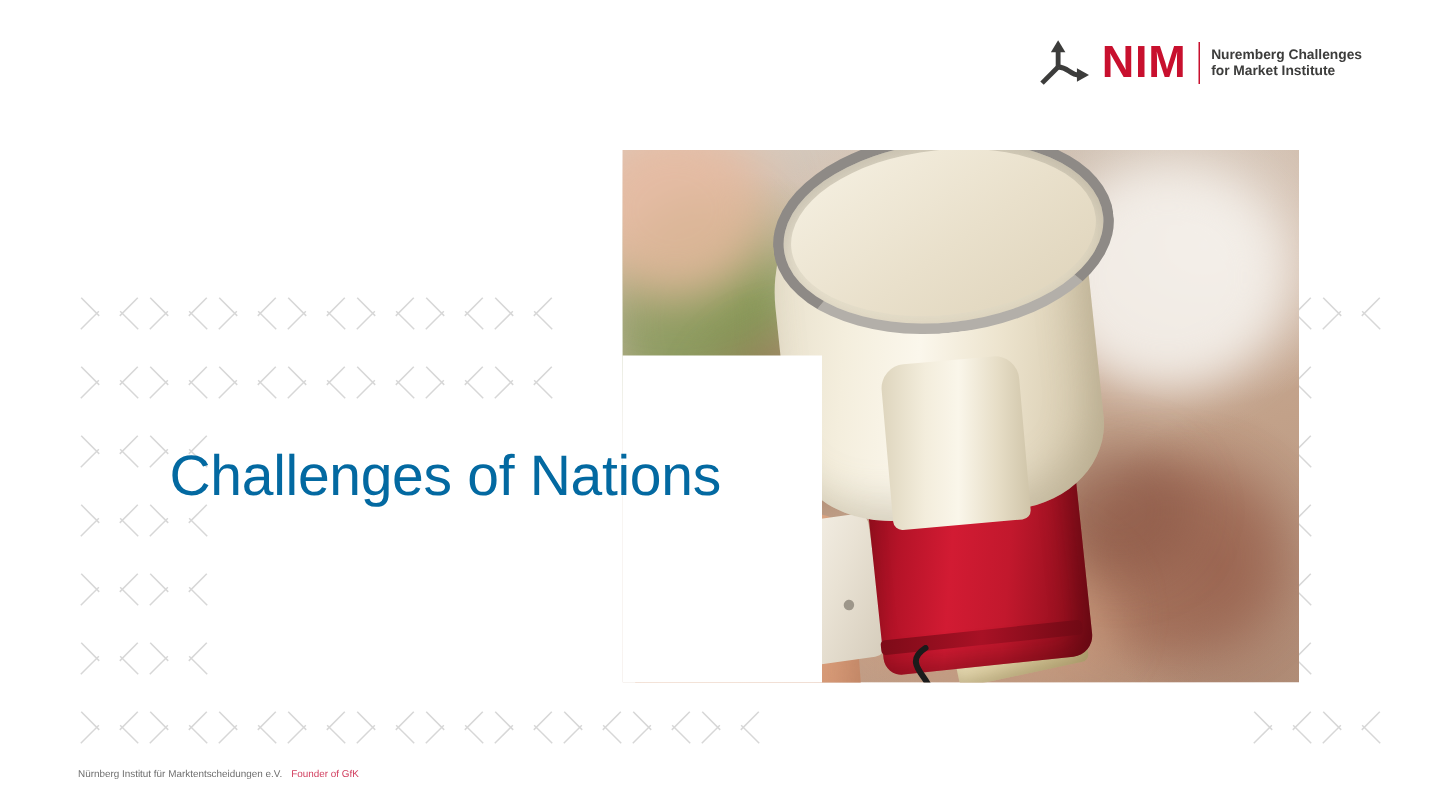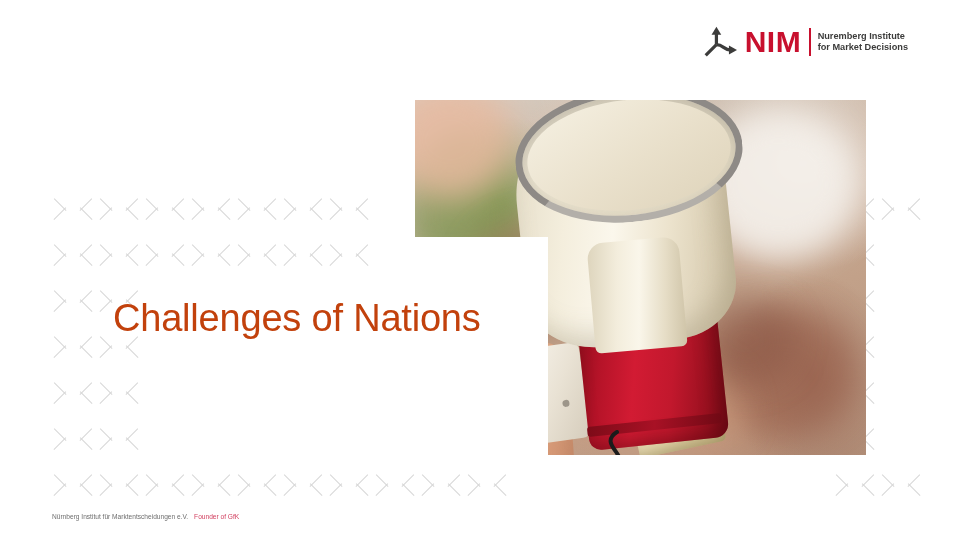--- a/index.html
+++ b/index.html
@@ -269,21 +269,21 @@
     background: #ffffff;
   }
 
   
   .title {
     position: absolute;
     left: 113px;
     top: 297px;
     font-size: 38px;
     font-weight: 400;
-    color: #c2410c;
+    color: #0369a1;
     letter-spacing: -0.2px;
     white-space: nowrap;
   }
   .subtitle {
     position: absolute;
     left: 113px;
     top: 360px;
     width: 420px;
     font-size: 15.5px;
     line-height: 22.5px;
@@ -644,22 +644,22 @@
         <path d="M6 34 L18 22"></path>
         <path d="M18 22 L18 6"></path>
         <path d="M18 22 C 26 22, 26 28, 34 28"></path>
       </g>
       <polygon points="18,2 12.6,11 23.4,11" fill="#3c3c3b"></polygon>
       <polygon points="41,28 32,23 32,33" fill="#3c3c3b"></polygon>
     </svg>
     <div class="logo-nim">NIM</div>
     <div class="logo-divider"></div>
     <div class="logo-tagline">
-      <div>Nuremberg Institute</div>
-      <div>for Market Decisions</div>
+      <div>Nuremberg Challenges</div>
+      <div>for Market Institute</div>
     </div>
   </div>
 
   <div class="footer">
     <span>Nürnberg Institut für Marktentscheidungen e.V.</span><span class="founder">Founder of GfK</span>
   </div>
 
 </div>
 
 </body></html>

